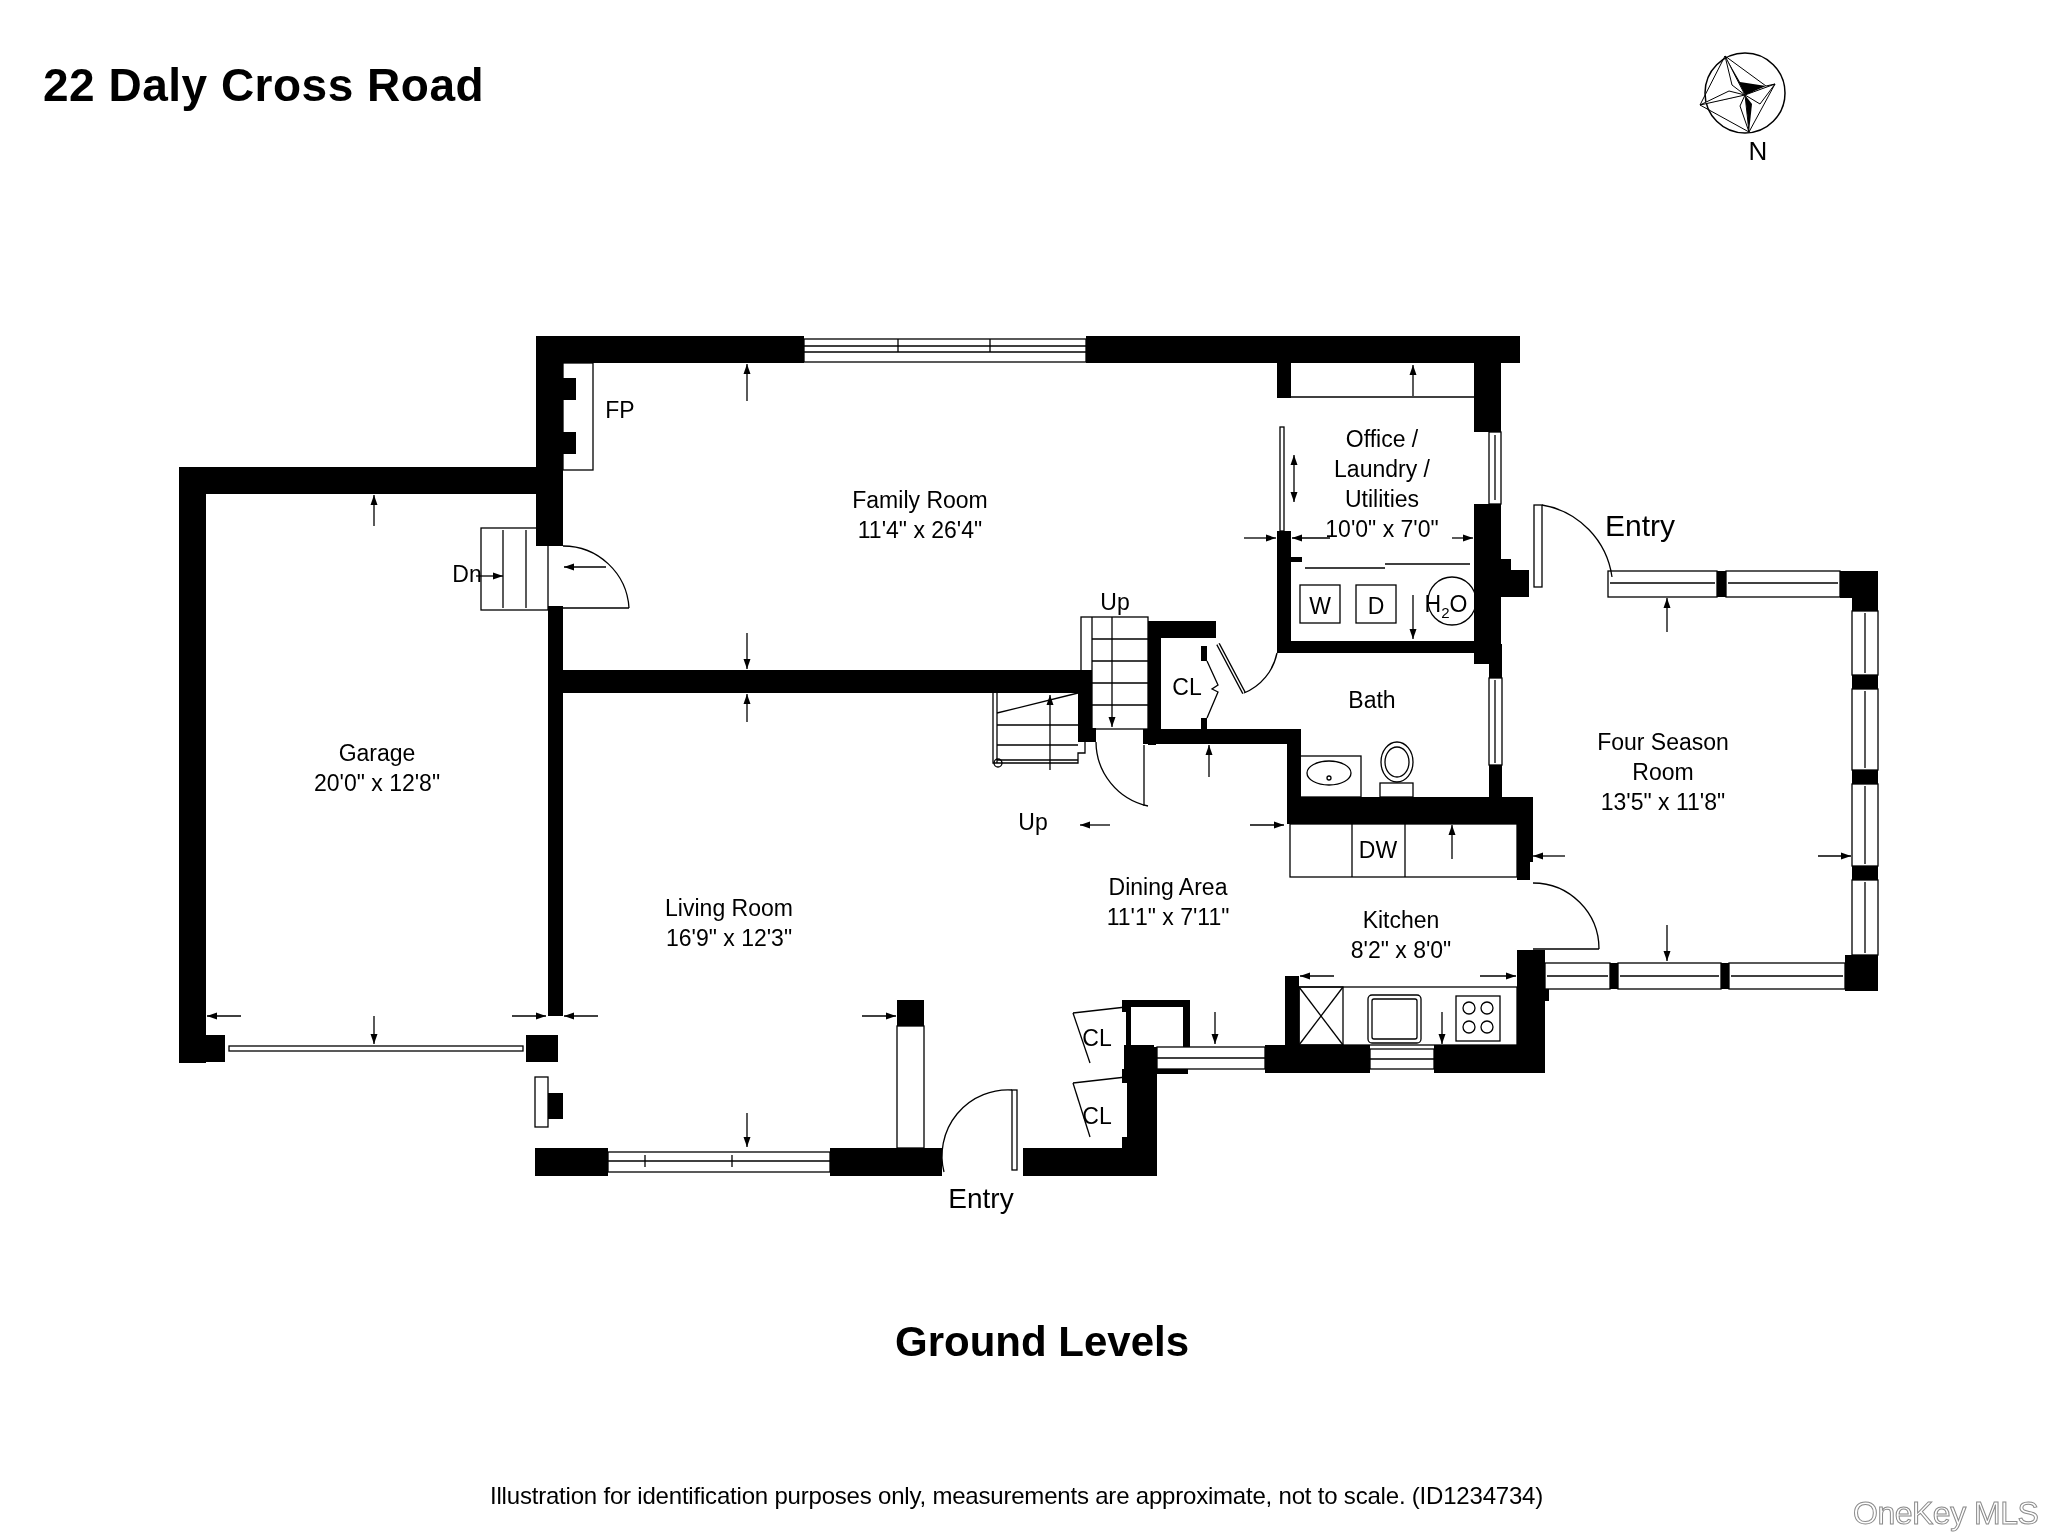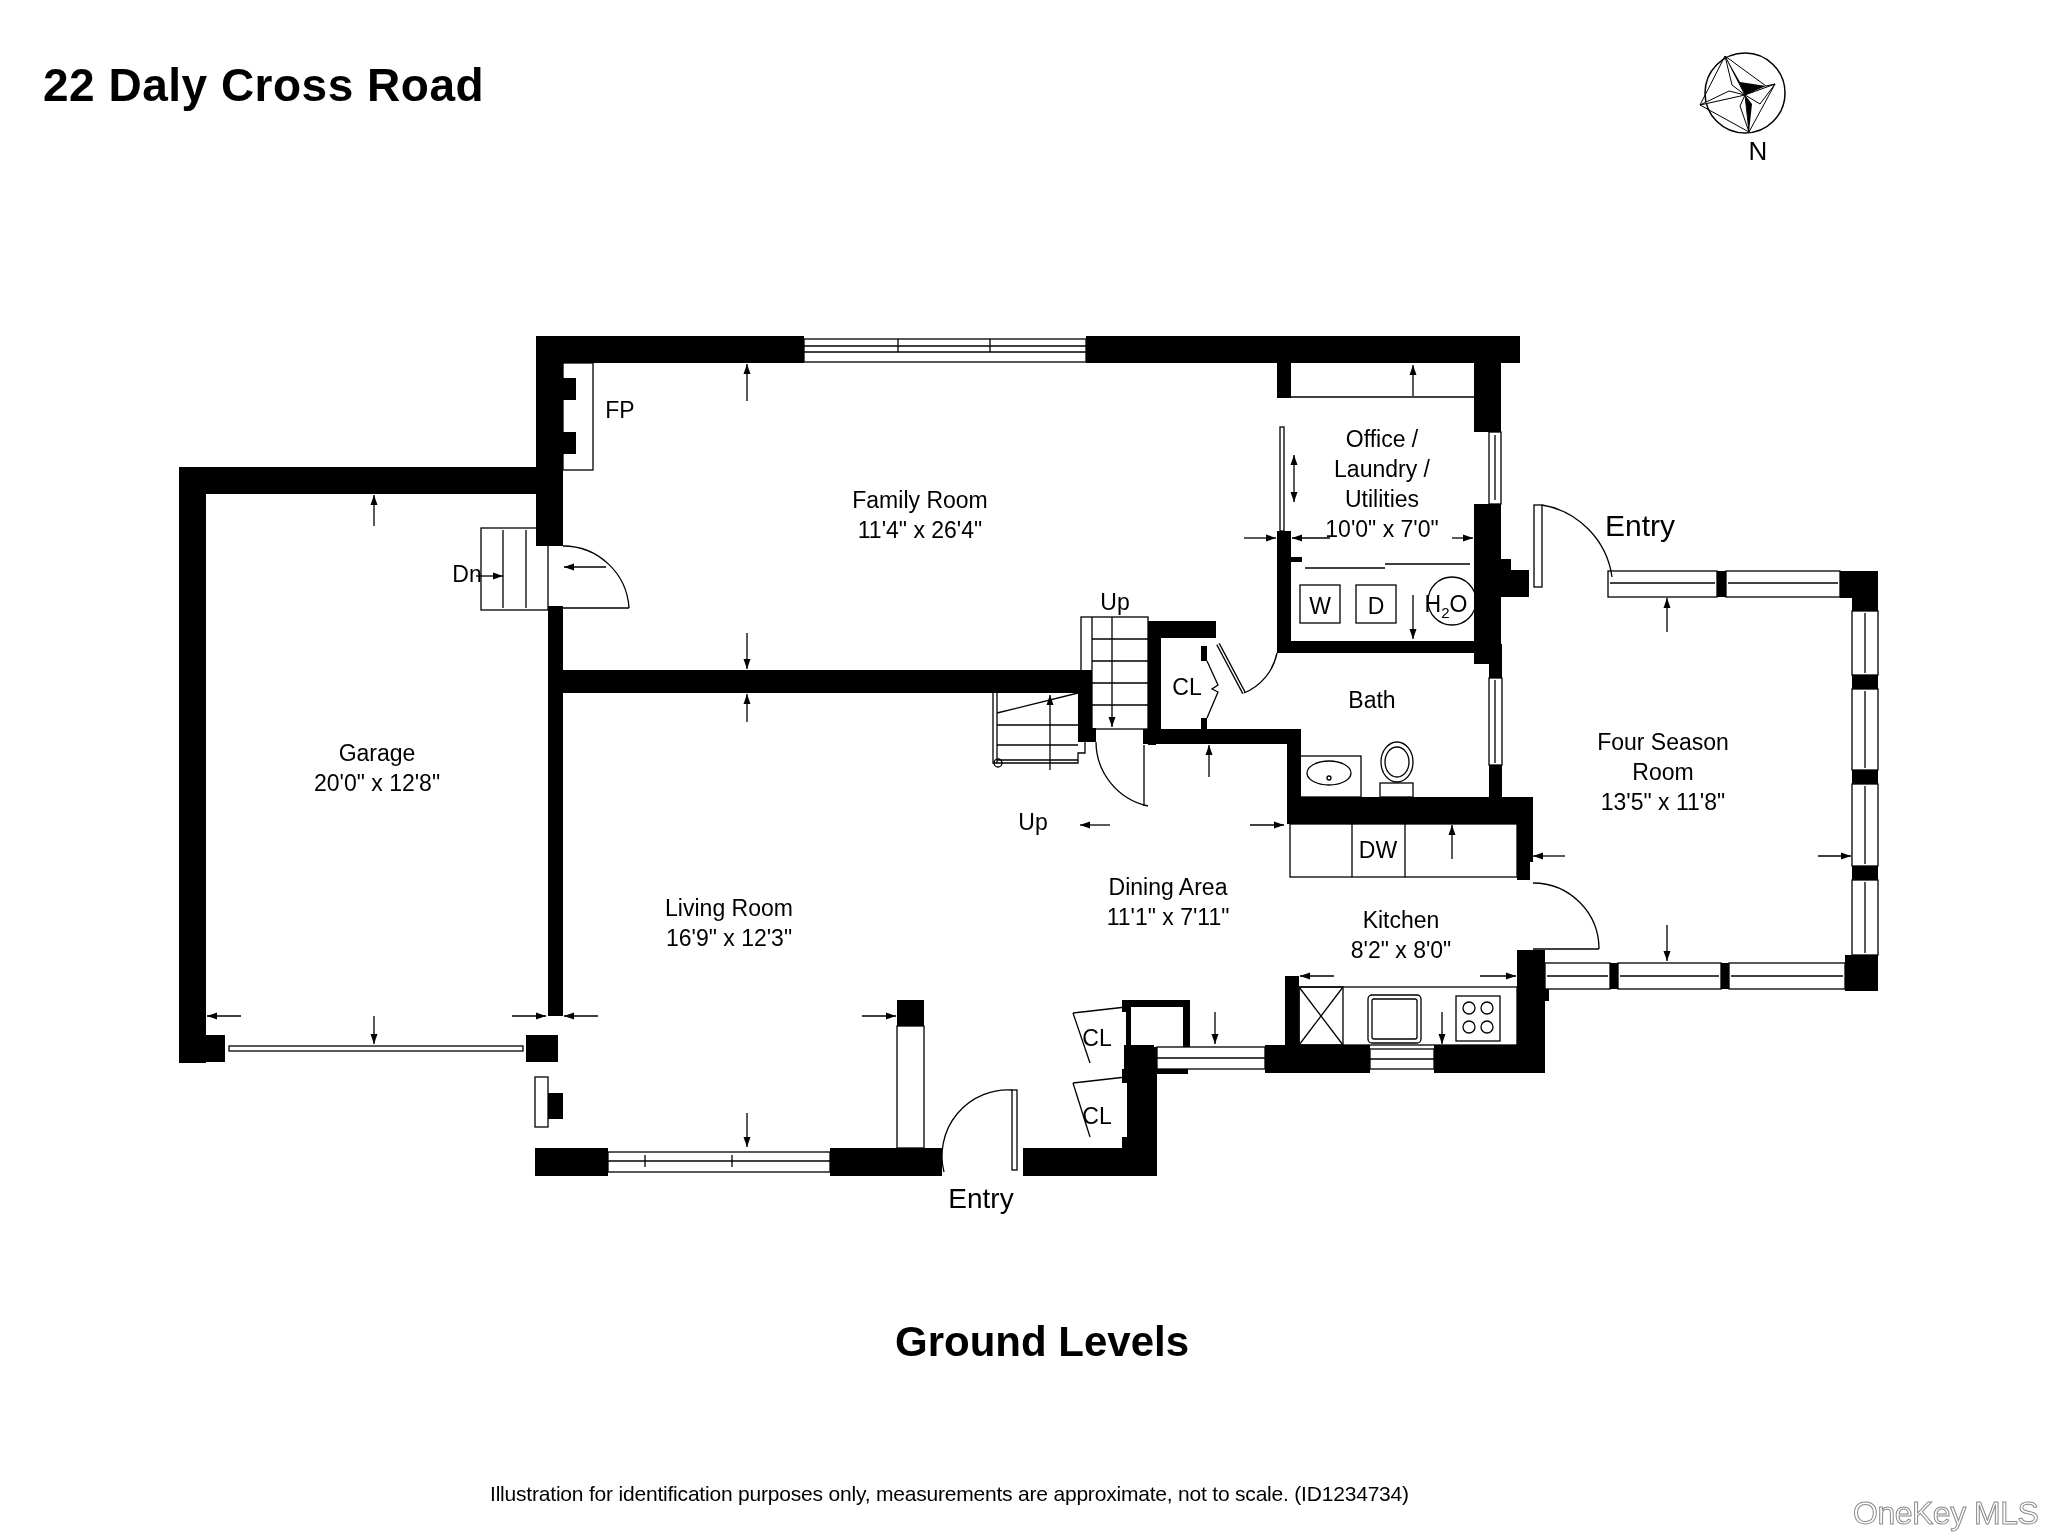--- a/index.html
+++ b/index.html
@@ -1,20 +1,20 @@
 <!DOCTYPE html>
 <html><head>
   <meta charset="utf-8">
   <style>
     html, body { margin: 0; padding: 0; background: #ffffff; }
     body { width: 2048px; height: 1536px; position: relative; overflow: hidden; font-family: "Liberation Sans", sans-serif; color: #000; }
     .title { position: absolute; left: 0; width: 2048px; top: 58px; font-weight: bold; font-size: 46px; letter-spacing: 0.5px; margin-left: 45px; }
     .title span { position: relative; left: -2px; }
     .subtitle { position: absolute; left: 0; width: 2048px; top: 1318px; text-align: center; font-weight: bold; font-size: 42px; left: 18px; }
-    .disclaimer { position: absolute; left: 490px; top: 1482px; font-size: 21px; letter-spacing: -0.2px; }
+    .disclaimer { position: absolute; left: 490px; top: 1482px; font-size: 24px; letter-spacing: -0.2px; }
     .brand { position: absolute; left: 1853px; top: 1495px; font-size: 32px; color: #fff; -webkit-text-stroke: 1px #8a8a8a; letter-spacing: -0.5px; }
     svg.plan { position: absolute; left: 0; top: 0; }
     .lbl { font-family: "Liberation Sans", sans-serif; font-size: 23px; fill: #000; text-anchor: middle; }
     .lbl-lg { font-family: "Liberation Sans", sans-serif; font-size: 30px; fill: #000; text-anchor: middle; }
     .wall { fill: #000; }
     .thin { fill: none; stroke: #000; stroke-width: 1.3; }
     .win { fill: #fff; stroke: #000; stroke-width: 1.3; }
     .compass-n { font-family: "Liberation Sans", sans-serif; font-size: 26px; fill: #000; text-anchor: middle; }
   </style>
 </head>

